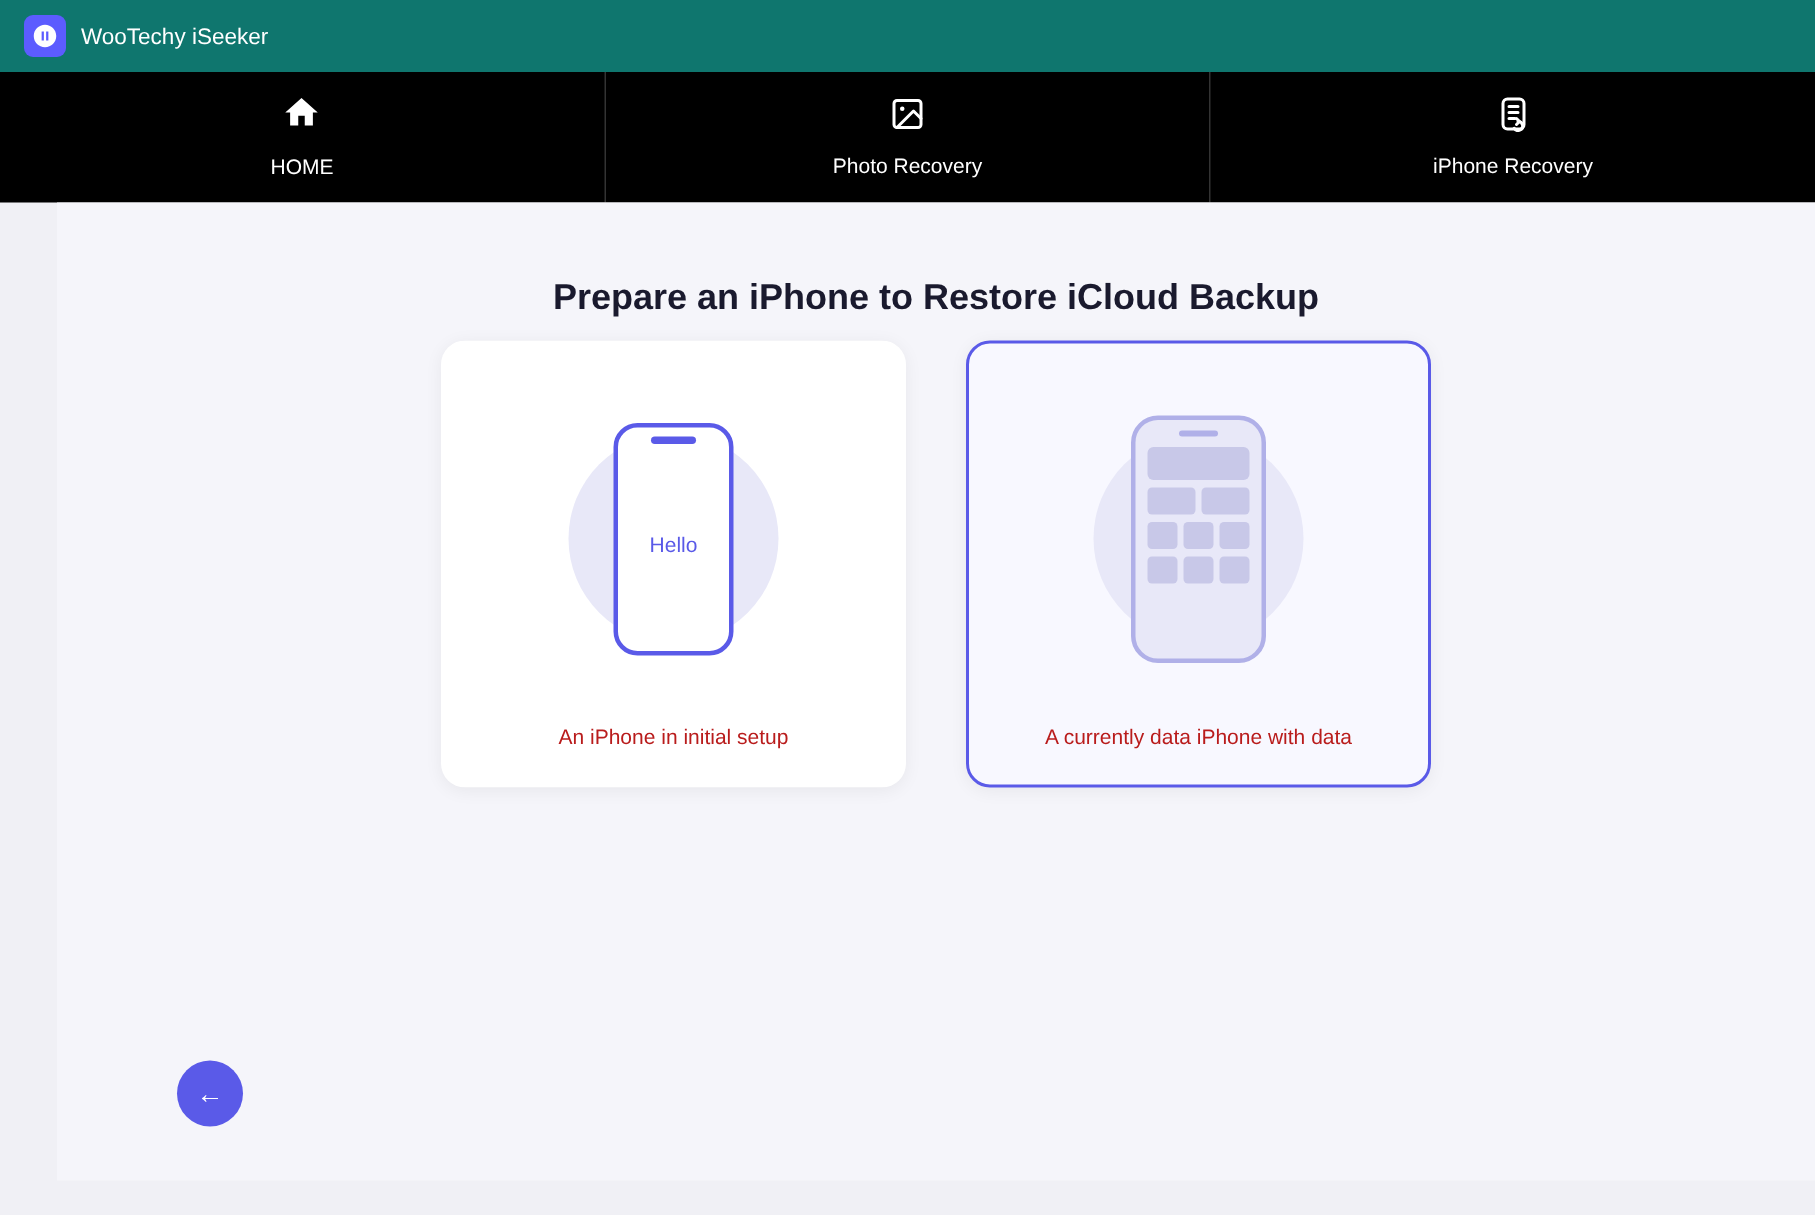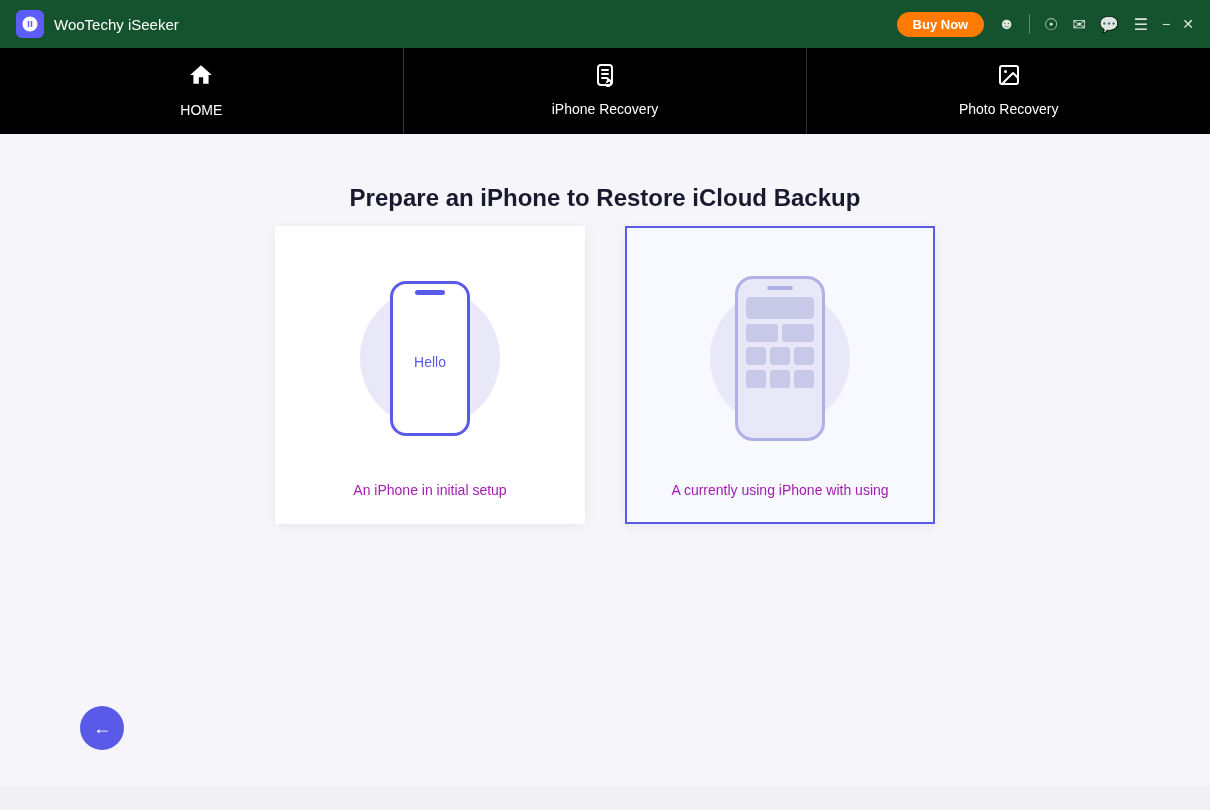--- a/index.html
+++ b/index.html
@@ -1,21 +1,21 @@
 <!DOCTYPE html>
 <html><head>
   <meta charset="utf-8">
   <style>
     * { margin: 0; padding: 0; box-sizing: border-box; }
     body { width: 1210px; height: 810px; font-family: -apple-system, BlinkMacSystemFont, 'Segoe UI', sans-serif; overflow: hidden; background: #f0f0f5; }
 
     
     .titlebar {
       display: flex; align-items: center; justify-content: space-between;
-      background: #14532d; height: 48px; padding: 0 16px;
+      background: #0f766e; height: 48px; padding: 0 16px;
     }
     .titlebar-left { display: flex; align-items: center; gap: 10px; }
     .app-logo {
       width: 28px; height: 28px; background: #5c5cff; border-radius: 6px;
       display: flex; align-items: center; justify-content: center;
     }
     .app-logo svg { width: 18px; height: 18px; fill: white; }
     .app-name { color: white; font-size: 15px; font-weight: 500; }
     .titlebar-right { display: flex; align-items: center; gap: 14px; }
     .buy-now-btn {
@@ -40,36 +40,36 @@
     .nav-tab:last-child { border-right: none; }
     .nav-tab:first-child { border-right: 1px solid rgba(255,255,255,0.2); }
     .nav-tab-icon { font-size: 22px; color: white; }
     .nav-tab-label { font-size: 14px; color: white; font-weight: 400; }
     .nav-tab:first-child .nav-tab-icon { font-size: 24px; }
 
     
     .main-content {
       background: #f5f5fa; height: calc(810px - 48px - 110px);
       display: flex; flex-direction: column; align-items: center;
-      padding: 50px 80px 40px; position: relative;
+      padding: 50px 80px 40px; position: relative; margin-left: 38px;
     }
 
     .page-title {
       font-size: 24px; font-weight: 700; color: #1a1a2e; margin-bottom: 14px; text-align: center;
     }
     .page-subtitle {
       font-size: 14px; color: #888; margin-bottom: 50px; text-align: center;
     }
 
     .options-row {
       display: flex; gap: 40px; justify-content: center; align-items: flex-start;
     }
 
     .option-card {
-      width: 310px; background: white; border-radius: 0;
+      width: 310px; background: white; border-radius: 16px;
       padding: 30px 30px 24px; display: flex; flex-direction: column;
       align-items: center; cursor: pointer; border: 2px solid transparent;
       box-shadow: 0 2px 12px rgba(0,0,0,0.06);
       transition: border-color 0.2s;
     }
     .option-card.selected { border-color: #5a5ae8; background: #f8f8ff; }
 
     .phone-illustration {
       width: 160px; height: 200px; display: flex; align-items: center; justify-content: center;
       margin-bottom: 18px; position: relative;
@@ -119,21 +119,21 @@
       display: flex; gap: 4px; width: 100%;
     }
     .data-block-half {
       flex: 1; height: 18px; background: #c8c8e8; border-radius: 3px;
     }
     .data-block-small {
       width: 20px; height: 18px; background: #c8c8e8; border-radius: 3px;
     }
 
     .option-label {
-      font-size: 14px; color: #a21caf; text-align: center; margin-top: 6px;
+      font-size: 14px; color: #b91c1c; text-align: center; margin-top: 6px;
     }
 
     
     .back-btn {
       position: absolute; bottom: 36px; left: 80px;
       width: 44px; height: 44px; border-radius: 50%;
       background: #5a5ae8; border: none; cursor: pointer;
       display: flex; align-items: center; justify-content: center;
       color: white; font-size: 18px;
     }
@@ -149,64 +149,51 @@
 
 <div class="titlebar">
   <div class="titlebar-left">
     <div class="app-logo">
       <svg viewBox="0 0 24 24">
         <path d="M12 2C6.48 2 2 6.48 2 12s4.48 10 10 10 10-4.48 10-10S17.52 2 12 2zm-1 14H9V8h2v8zm4 0h-2V8h2v8z"></path>
       </svg>
     </div>
     <span class="app-name">WooTechy iSeeker</span>
   </div>
-  <div class="titlebar-right">
-    <button class="buy-now-btn">Buy Now</button>
-    <span class="titlebar-icon">☻</span>
-    <div class="titlebar-divider"></div>
-    <span class="titlebar-icon">☉</span>
-    <span class="titlebar-icon">✉</span>
-    <span class="titlebar-icon">💬</span>
-    <span class="titlebar-icon">☰</span>
-    <div class="window-controls">
-      <span class="win-btn">−</span>
-      <span class="win-btn">✕</span>
-    </div>
-  </div>
 </div>
 
 <div class="nav-tabs">
   <div class="nav-tab">
     <span class="nav-tab-icon icon-home">
       <svg width="26" height="26" viewBox="0 0 24 24" fill="white">
         <path d="M10 20v-6h4v6h5v-8h3L12 3 2 12h3v8z"></path>
       </svg>
     </span>
     <span class="nav-tab-label">HOME</span>
+  </div>
+  <div class="nav-tab">
+    <span class="nav-tab-icon icon-photo">
+      <svg width="24" height="24" viewBox="0 0 24 24" fill="none" stroke="white" stroke-width="2" stroke-linecap="round" stroke-linejoin="round">
+        <rect x="3" y="3" width="18" height="18" rx="2"></rect>
+        <circle cx="8.5" cy="8.5" r="1.5" fill="white" stroke="none"></circle>
+        <path d="M21 15l-5-5L5 21"></path>
+      </svg>
+    </span>
+    <span class="nav-tab-label">Photo Recovery</span>
   </div>
   <div class="nav-tab">
     <span class="nav-tab-icon icon-refresh">
       <svg width="24" height="24" viewBox="0 0 24 24" fill="none" stroke="white" stroke-width="2" stroke-linecap="round" stroke-linejoin="round">
         <rect x="5" y="2" width="14" height="20" rx="3" ry="3"></rect>
         <path d="M9 7h6M9 11h6M9 15h4"></path>
         <path d="M15 17a3 3 0 1 1-2.5 4.5" stroke="white" fill="none"></path>
         <path d="M14 19l2-2-2-2" stroke="white" fill="none"></path>
       </svg>
     </span>
     <span class="nav-tab-label">iPhone Recovery</span>
-  </div>
-  <div class="nav-tab">
-    <span class="nav-tab-icon icon-photo">
-      <svg width="24" height="24" viewBox="0 0 24 24" fill="none" stroke="white" stroke-width="2" stroke-linecap="round" stroke-linejoin="round">
-        <rect x="3" y="3" width="18" height="18" rx="2"></rect>
-        <circle cx="8.5" cy="8.5" r="1.5" fill="white" stroke="none"></circle>
-        <path d="M21 15l-5-5L5 21"></path>
-      </svg>
-    </span>
-    <span class="nav-tab-label">Photo Recovery</span>
   </div>
 </div>
 
 <div class="main-content">
   <h1 class="page-title">Prepare an iPhone to Restore iCloud Backup</h1>
 
   <div class="options-row">
 
     <div class="option-card">
       <div class="phone-illustration">
@@ -232,20 +219,20 @@
             <div class="data-block-small"></div>
             <div class="data-block-small"></div>
           </div>
           <div class="data-row">
             <div class="data-block-small"></div>
             <div class="data-block-small"></div>
             <div class="data-block-small"></div>
           </div>
         </div>
       </div>
-      <span class="option-label">A currently using iPhone with using</span>
+      <span class="option-label">A currently data iPhone with data</span>
     </div>
   </div>
 
   <button class="back-btn">
     <span>←</span>
   </button>
 </div>
 
 </body></html>

